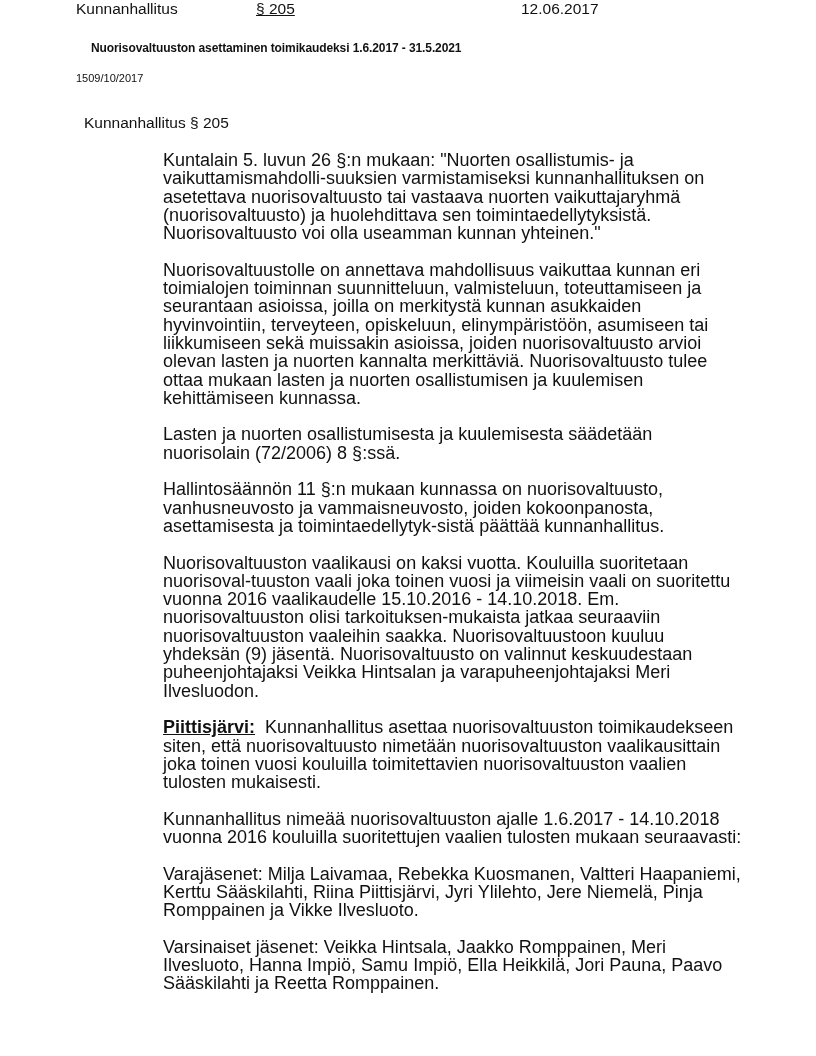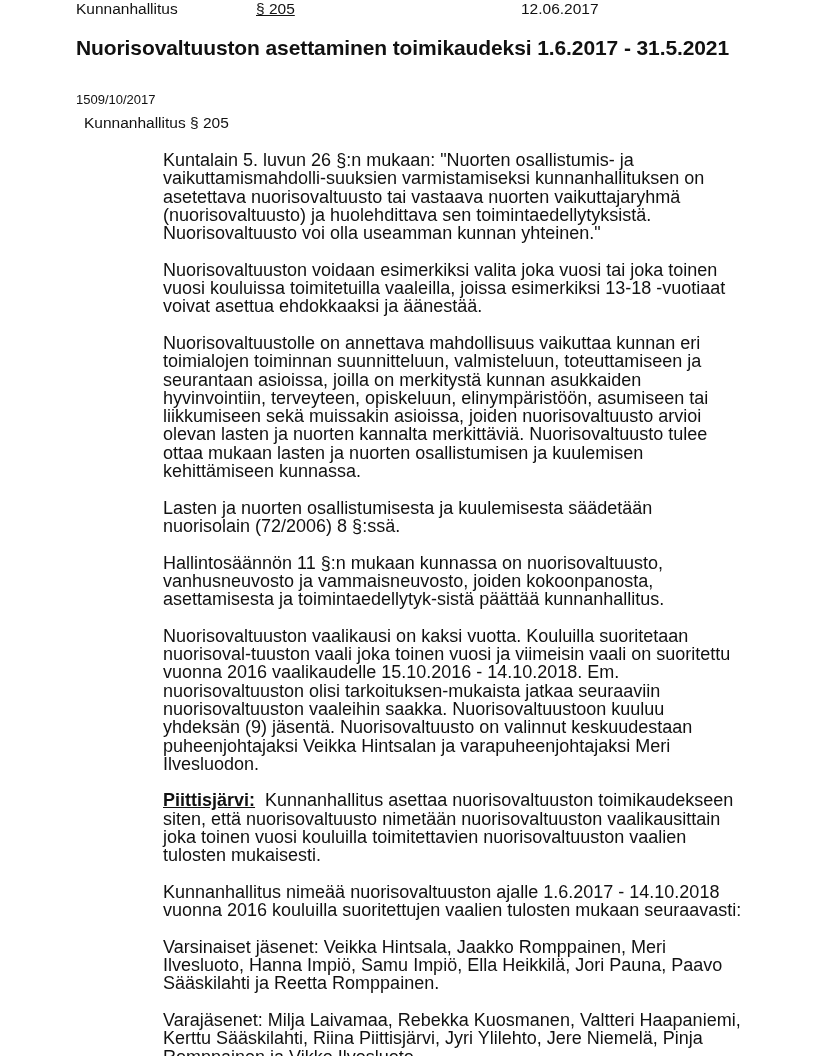--- a/index.html
+++ b/index.html
@@ -4,44 +4,43 @@
 <style>
   html, body { margin: 0; padding: 0; background: #ffffff; }
   body {
     width: 816px; height: 1056px; position: relative; overflow: hidden;
     font-family: "Liberation Sans", sans-serif; color: #111111;
   }
   .hdr { position: absolute; top: 0; font-size: 15.5px; line-height: 18px; }
   .h-org { left: 76px; }
   .h-sec { left: 256px; text-decoration: underline; }
   .h-date { left: 521px; }
-  .title { position: absolute; left: 76px; top: 36px; font-size: 21px; font-weight: bold; line-height: 24px; letter-spacing: -0.1px; }
-  .ref { position: absolute; left: 76px; top: 91px; font-size: 13px; line-height: 18px; }
+  .title { position: absolute; left: 91px; top: 36px; font-size: 12px; font-weight: bold; line-height: 24px; letter-spacing: -0.1px; }
+  .ref { position: absolute; left: 76px; top: 69px; font-size: 11px; line-height: 18px; }
   .body-section { position: absolute; left: 84px; top: 114px; font-size: 15.5px; line-height: 18px; }
   .content { position: absolute; left: 163px; top: 151px; width: 580px; font-size: 18px; line-height: 18.3px; }
   .content p { margin: 0 0 18.3px 0; }
   .lbl { font-weight: bold; text-decoration: underline; }
 </style>
 </head>
 <body>
 
 <div>
   <span class="hdr h-org">Kunnanhallitus</span>
   <span class="hdr h-sec">§ 205</span>
   <span class="hdr h-date">12.06.2017</span>
 </div>
 
 <div class="title">Nuorisovaltuuston asettaminen toimikaudeksi 1.6.2017 - 31.5.2021</div>
 <div class="ref">1509/10/2017</div>
 <div class="body-section">Kunnanhallitus § 205</div>
 
 <div class="content">
   <p>Kuntalain 5. luvun 26 §:n mukaan: "Nuorten osallistumis- ja vaikuttamismahdolli-suuksien varmistamiseksi kunnanhallituksen on asetettava nuorisovaltuusto tai vastaava nuorten vaikuttajaryhmä (nuorisovaltuusto) ja huolehdittava sen toimintaedellytyksistä. Nuorisovaltuusto voi olla useamman kunnan yhteinen."</p>
-  <p>Nuorisovaltuuston voidaan esimerkiksi valita joka vuosi tai joka toinen vuosi kouluissa toimitetuilla vaaleilla, joissa esimerkiksi 13-18 -vuotiaat voivat asettua ehdokkaaksi ja äänestää.</p>
   <p>Nuorisovaltuustolle on annettava mahdollisuus vaikuttaa kunnan eri toimialojen toiminnan suunnitteluun, valmisteluun, toteuttamiseen ja seurantaan asioissa, joilla on merkitystä kunnan asukkaiden hyvinvointiin, terveyteen, opiskeluun, elinympäristöön, asumiseen tai liikkumiseen sekä muissakin asioissa, joiden nuorisovaltuusto arvioi olevan lasten ja nuorten kannalta merkittäviä. Nuorisovaltuusto tulee ottaa mukaan lasten ja nuorten osallistumisen ja kuulemisen kehittämiseen kunnassa.</p>
   <p>Lasten ja nuorten osallistumisesta ja kuulemisesta säädetään nuorisolain (72/2006) 8 §:ssä.</p>
   <p>Hallintosäännön 11 §:n mukaan kunnassa on nuorisovaltuusto, vanhusneuvosto ja vammaisneuvosto, joiden kokoonpanosta, asettamisesta ja toimintaedellytyk-sistä päättää kunnanhallitus.</p>
   <p>Nuorisovaltuuston vaalikausi on kaksi vuotta. Kouluilla suoritetaan nuorisoval-tuuston vaali joka toinen vuosi ja viimeisin vaali on suoritettu vuonna 2016 vaalikaudelle 15.10.2016 - 14.10.2018. Em. nuorisovaltuuston olisi tarkoituksen-mukaista jatkaa seuraaviin nuorisovaltuuston vaaleihin saakka. Nuorisovaltuustoon kuuluu yhdeksän (9) jäsentä. Nuorisovaltuusto on valinnut keskuudestaan puheenjohtajaksi Veikka Hintsalan ja varapuheenjohtajaksi Meri Ilvesluodon.</p>
   <p><span class="lbl">Piittisjärvi:</span>&nbsp; <span>Kunnanhallitus asettaa nuorisovaltuuston toimikaudekseen siten, että nuorisovaltuusto nimetään nuorisovaltuuston vaalikausittain joka toinen vuosi kouluilla toimitettavien nuorisovaltuuston vaalien tulosten mukaisesti.</span></p>
   <p>Kunnanhallitus nimeää nuorisovaltuuston ajalle 1.6.2017 - 14.10.2018 vuonna 2016 kouluilla suoritettujen vaalien tulosten mukaan seuraavasti:</p>
+  <p>Varajäsenet: Milja Laivamaa, Rebekka Kuosmanen, Valtteri Haapaniemi, Kerttu Sääskilahti, Riina Piittisjärvi, Jyri Ylilehto, Jere Niemelä, Pinja Romppainen ja Vikke Ilvesluoto.</p>
   <p>Varsinaiset jäsenet: Veikka Hintsala, Jaakko Romppainen, Meri Ilvesluoto, Hanna Impiö, Samu Impiö, Ella Heikkilä, Jori Pauna, Paavo Sääskilahti ja Reetta Romppainen.</p>
-  <p>Varajäsenet: Milja Laivamaa, Rebekka Kuosmanen, Valtteri Haapaniemi, Kerttu Sääskilahti, Riina Piittisjärvi, Jyri Ylilehto, Jere Niemelä, Pinja Romppainen ja Vikke Ilvesluoto.</p>
 </div>
 
 </body></html>

